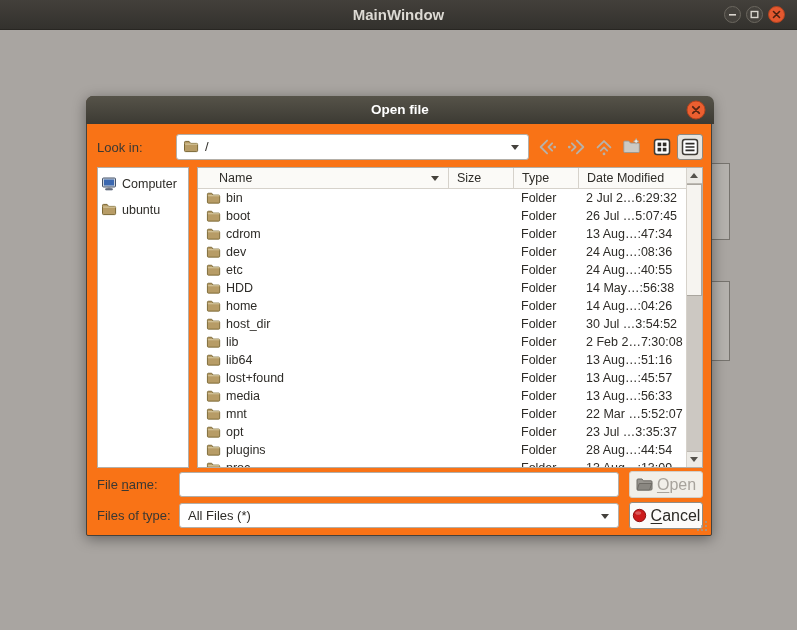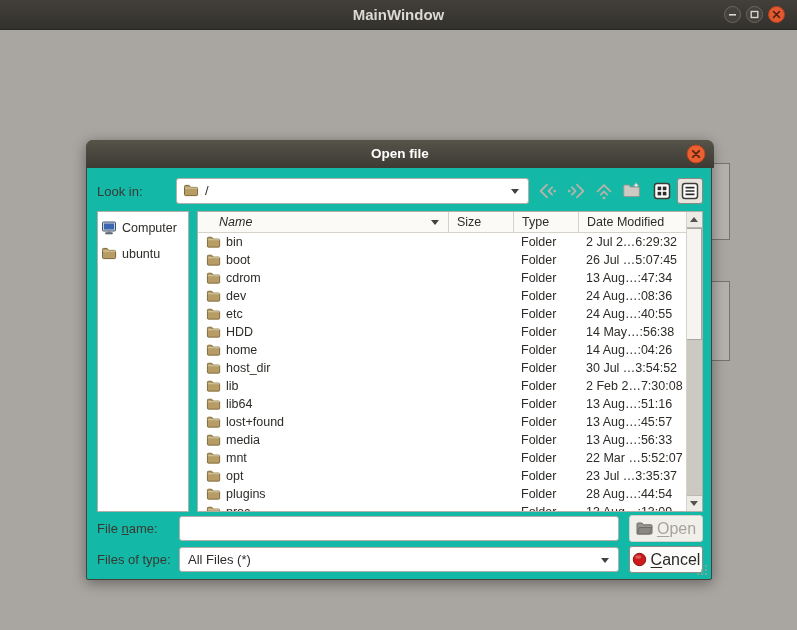--- a/index.html
+++ b/index.html
@@ -17,23 +17,23 @@
   .tb-btn svg{position:absolute;left:0;top:0;}
   .tb-btn.close{background:#e4582f;border-color:#b0431f;}
   .artifact{position:absolute;left:30px;top:0;width:60px;height:4px;background:#2c2a26;}
 
   
   .bg-btn{position:absolute;left:708px;width:22px;background:#b4b1ad;border:1px solid #76736e;}
   .bg-btn.one{top:163px;height:77px;}
   .bg-btn.two{top:281px;height:80px;}
 
   
-  .dialog{position:absolute;left:86px;top:96px;width:626px;height:440px;background:#14b8a6;
+  .dialog{position:absolute;left:86px;top:96px;width:626px;height:440px;background:#f97316;
           border:1px solid #45423c;border-radius:7px 7px 2px 2px;
-          box-shadow:0 3px 14px rgba(0,0,0,.4);margin-top:44px;}
+          box-shadow:0 3px 14px rgba(0,0,0,.4);}
   .dlg-titlebar{position:absolute;left:-1px;top:-1px;width:628px;height:28px;
                 background:linear-gradient(#565349,#3c3a33);border-radius:7px 7px 0 0;}
   .dlg-title{position:absolute;left:0;right:0;top:0;height:28px;line-height:28px;text-align:center;
              color:#ffffff;font-size:13.5px;font-weight:bold;}
   .dlg-close{position:absolute;right:8px;top:4px;width:20px;height:20px;}
 
   
   .lbl{position:absolute;font-size:13px;color:#3a3833;}
   .lookin-lbl{left:10px;top:43px;}
   .combo{position:absolute;background:#fff;border:1px solid #b3afa8;border-radius:3px;}
@@ -51,21 +51,21 @@
   .sidebar{position:absolute;left:10px;top:70px;width:92px;height:301px;background:#fff;
            border:1px solid #b3afa8;}
   .side-item{position:absolute;left:3px;width:85px;height:20px;display:flex;align-items:center;gap:5px;
              font-size:12.5px;color:#2e2c28;}
   .table{position:absolute;left:110px;top:70px;width:506px;height:301px;background:#fff;
          border:1px solid #b3afa8;overflow:hidden;}
   .thead{position:absolute;left:0;top:0;width:488px;height:21px;background:#fbfaf7;
          border-bottom:1px solid #d6d2cb;display:grid;grid-template-columns:251px 65px 65px 107px;}
   .th{position:relative;border-right:1px solid #d6d2cb;font-size:12.5px;line-height:20px;
       padding-left:8px;color:#2e2c28;white-space:nowrap;overflow:hidden;}
-  .th.name{padding-left:21px;font-style:italic;}
+  .th.name{padding-left:21px;}
   .sort-ind{position:absolute;right:9px;top:8px;border-left:4px solid transparent;
             border-right:4px solid transparent;border-top:5px solid #45423c;width:0;height:0;}
   .tbody{position:absolute;left:0;top:21px;width:488px;}
   .tr{display:grid;grid-template-columns:251px 65px 65px 107px;height:18px;font-size:12.5px;color:#2e2c28;}
   .td{line-height:18px;white-space:nowrap;overflow:hidden;padding-left:7px;}
   .td.name{display:flex;align-items:center;gap:5px;padding-left:8px;}
   .td.name svg{flex:0 0 auto;}
 
   
   .vscroll{position:absolute;right:0;top:0;width:16px;height:299px;background:#ccc8c2;

